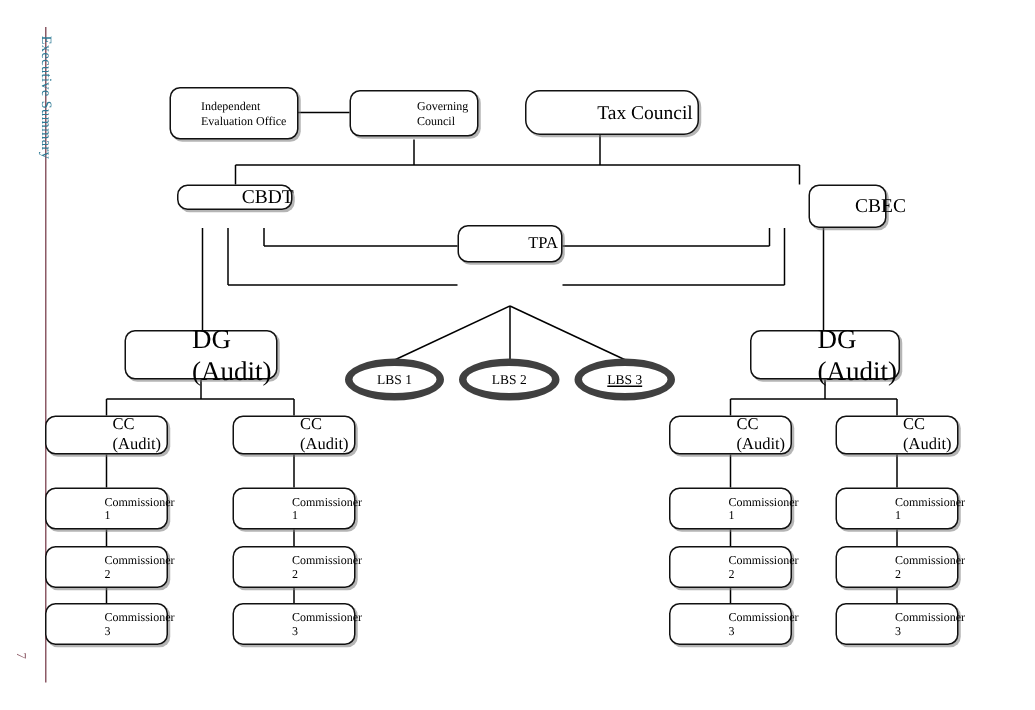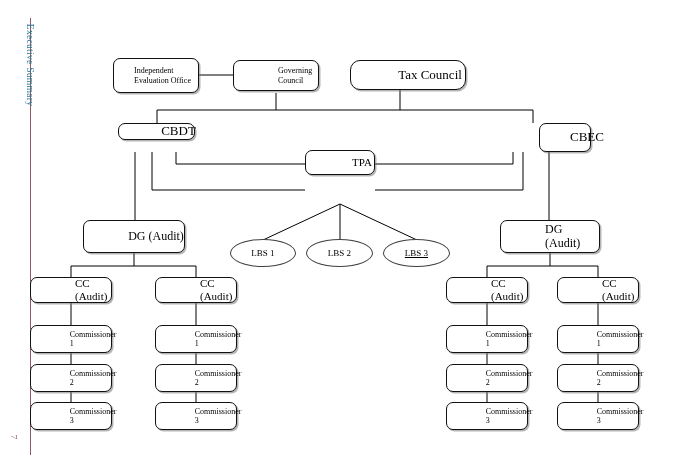--- a/index.html
+++ b/index.html
@@ -98,27 +98,27 @@
     padding-left: 44px;
   }
   .node.left-align {
     justify-content: flex-start;
     text-align: left;
     padding-left: 20px;
   }
   .n-small  { font-size: 8px; }
   .n-med    { font-size: 11px; }
   .n-large  { font-size: 13px; }
-  .n-xlarge { font-size: 12px; }
+  .n-xlarge { font-size: 18px; }
 
   
   .ellipse-node {
     position: absolute;
     box-sizing: border-box;
-    border: 1px solid #404040;
+    border: 5px solid #404040;
     border-radius: 50%;
     background: #ffffff;
     display: flex;
     align-items: center;
     justify-content: center;
     font-family: "Liberation Serif", "DejaVu Serif", serif;
     font-size: 9px;
     color: #000000;
   }
 </style>

